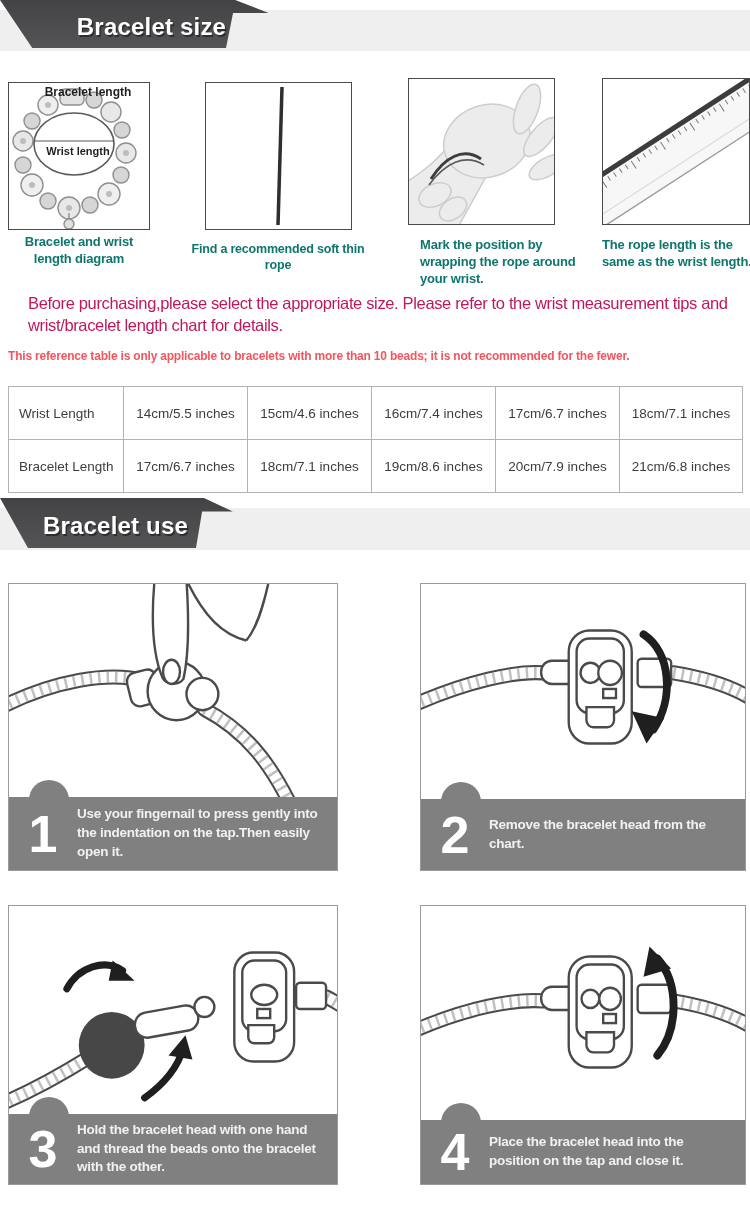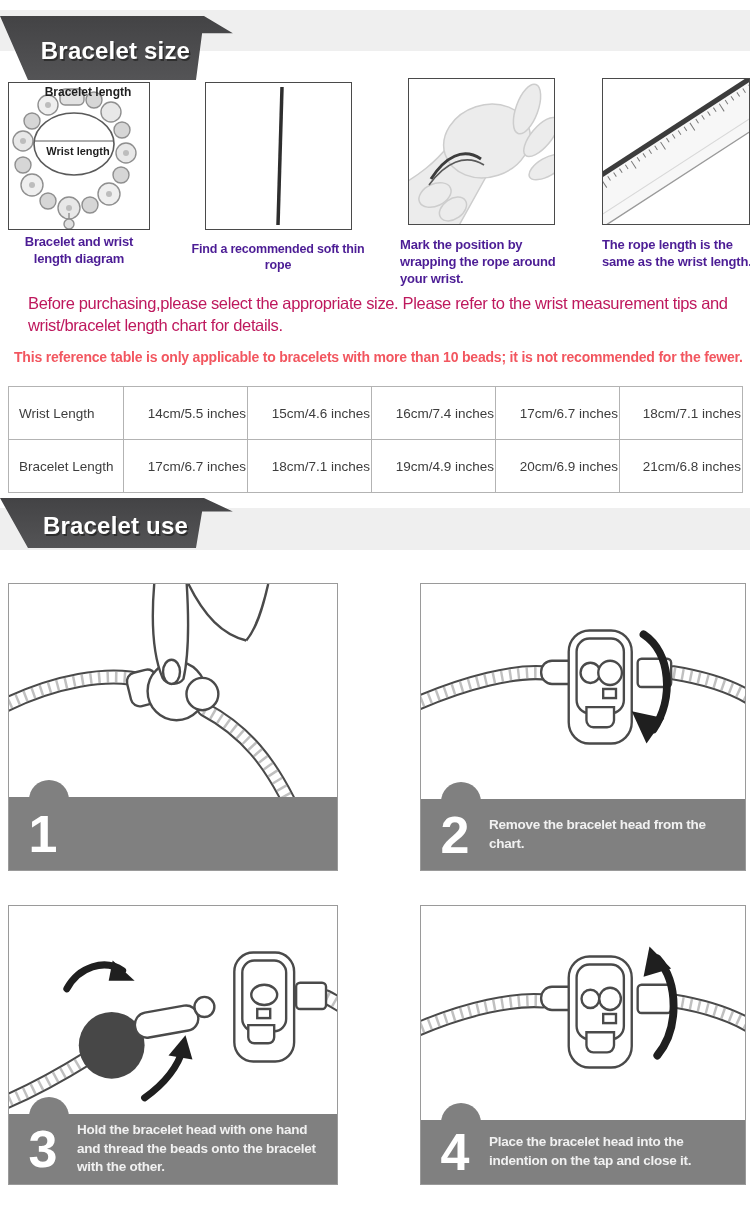--- a/index.html
+++ b/index.html
@@ -6,53 +6,53 @@
   .page{position:relative;width:750px;height:1213px;background:#fff;overflow:hidden;
         font-family:"Liberation Sans","DejaVu Sans",sans-serif;color:#1c1c1c;}
 
   
   .strip{position:absolute;left:0;width:750px;background:#efefef;}
   .strip1{top:10px;height:41px;}
   .strip2{top:508px;height:42px;}
   .banner{position:absolute;left:0;width:235px;background:linear-gradient(#434345,#545456);
           clip-path:polygon(0% 0%,86.8% 0%,99.1% 27%,86% 27%,83.4% 100%,11.9% 100%);
           z-index:2;display:flex;align-items:center;}
-  .banner1{top:16px;height:64px;}
+  .banner1{top:0;height:48px;padding-left:36px;}
   .banner2{top:498px;height:50px;}
   .banner span{display:block;width:100%;text-align:center;padding:6px 30px 0 26px;
           font-size:24px;font-weight:bold;color:#fff;letter-spacing:.2px;
           text-shadow:1.5px 2px 0 #2e2e2e;}
 
   
   .figbox{position:absolute;background:#fff;border:1.5px solid #4a4a4a;}
   .fig1{left:8px;top:82px;width:140px;height:146px;}
   .fig2{left:205px;top:82px;width:145px;height:146px;}
   .fig3{left:408px;top:78px;width:145px;height:145px;}
   .fig4{left:602px;top:78px;width:146px;height:145px;}
   .figbox svg{display:block;width:100%;height:100%;}
-  .figcap{position:absolute;font-size:13px;font-weight:bold;color:#4c1d95;
+  .figcap{position:absolute;font-size:13px;font-weight:bold;color:#0f766e;
           line-height:1.3;letter-spacing:-.2px;}
   .figcap1{left:6px;top:234px;width:146px;text-align:center;}
   .figcap2{left:182px;top:241px;width:192px;text-align:center;font-size:12.5px;}
-  .figcap3{left:400px;top:237px;width:158px;}
+  .figcap3{left:420px;top:237px;width:158px;}
   .figcap4{left:602px;top:237px;width:150px;}
   .fig-label{position:absolute;font-weight:bold;color:#1f1f1f;z-index:3;}
   .lbl-bracelet{left:28px;top:85px;width:120px;text-align:center;font-size:12px;}
   .lbl-wrist{left:8px;top:145px;width:140px;text-align:center;font-size:11px;}
 
   
   .note-bold{position:absolute;left:28px;top:292px;width:728px;margin:0;
              font-size:16.5px;font-weight:normal;line-height:1.34;letter-spacing:-.35px;color:#be185d;}
-  .note-red{position:absolute;left:14px;top:349px;margin:0;white-space:nowrap;
-            font-size:14px;font-weight:bold;letter-spacing:-.2px;}
+  .note-red{position:absolute;left:8px;top:349px;margin:0;white-space:nowrap;
+            font-size:12px;font-weight:bold;letter-spacing:-.2px;}
 
   
   table.size-table{position:absolute;left:8px;top:386px;width:734px;border-collapse:collapse;
             table-layout:fixed;font-size:13.5px;color:#3d3d3d;}
-  table.size-table td{border:1px solid #b3b3b3;height:50px;text-align:right;
+  table.size-table td{border:1px solid #b3b3b3;height:50px;text-align:center;
             vertical-align:middle;overflow:hidden;}
   table.size-table td.rowlabel{text-align:left;padding-left:10px;}
 
   
   .panel{position:absolute;border:1.5px solid #9a9a9a;background:#fff;
          display:flex;flex-direction:column;box-sizing:border-box;}
   .p1{left:8px;top:583px;width:330px;height:288px;}
   .p2{left:420px;top:583px;width:326px;height:288px;}
   .p3{left:8px;top:905px;width:330px;height:280px;}
   .p4{left:420px;top:905px;width:326px;height:280px;}
@@ -178,22 +178,22 @@
         <td>14cm/5.5 inches</td>
         <td>15cm/4.6 inches</td>
         <td>16cm/7.4 inches</td>
         <td>17cm/6.7 inches</td>
         <td>18cm/7.1 inches</td>
       </tr>
       <tr>
         <td class="rowlabel">Bracelet Length</td>
         <td>17cm/6.7 inches</td>
         <td>18cm/7.1 inches</td>
-        <td>19cm/4.9 inches</td>
-        <td>20cm/6.9 inches</td>
+        <td>19cm/8.6 inches</td>
+        <td>20cm/7.9 inches</td>
         <td>21cm/6.8 inches</td>
       </tr>
     </tbody>
   </table>
 
   <div class="strip strip2"></div>
   <div class="banner banner2">
     <span>Bracelet use</span>
   </div>
 
@@ -211,20 +211,21 @@
         <circle class="ln" cx="194" cy="109" r="16"></circle>
         <path class="lnf" d="M180,0 C196,32 214,50 238,56"></path>
         <path class="lnf" d="M260,0 C254,26 248,44 238,56"></path>
         <path class="ln" d="M146,-4 C142,40 145,72 154,93 C158,100 170,101 175,94 C181,68 180,26 178,-4 Z"></path>
         <ellipse class="ln" cx="163" cy="87" rx="8.5" ry="12"></ellipse>
       </svg>
     </div>
     <div class="bar" style="height:73px">
       <div class="bump"></div>
       <div class="stepnum">1</div>
+      <div class="steptext">Use your fingernail to press gently into the indentation on the tap.Then easily open it.</div>
     </div>
   </div>
 
   <div class="panel p2">
     <div class="illus">
       <svg viewBox="0 0 329 213" preserveAspectRatio="none">
         <path class="rp-o" d="M-8,120 C48,96 96,86 124,88"></path>
           <path class="rp-i" d="M-8,120 C48,96 96,86 124,88"></path>
           <path class="rp-h" d="M-8,120 C48,96 96,86 124,88"></path>
         <path class="rp-o" d="M256,88 C294,94 318,103 336,114"></path>
@@ -299,17 +300,17 @@
         <rect class="lnf" x="185" y="107" width="13" height="9"></rect>
         <path class="ln" d="M168,125 h28 v13 a7,7 0 0 1 -7,7 h-14 a7,7 0 0 1 -7,-7 Z"></path>
         <rect class="ln" x="220" y="78" width="34" height="28" rx="4"></rect>
         <path class="arrow" d="M240,148 C262,122 262,76 240,52"></path>
         <polygon class="ah" points="232,40 226,70 254,62"></polygon>
       </svg>
     </div>
     <div class="bar" style="height:64px">
       <div class="bump"></div>
       <div class="stepnum">4</div>
-      <div class="steptext">Place the bracelet head into the indention on the tap and close it.</div>
+      <div class="steptext">Place the bracelet head into the position on the tap and close it.</div>
     </div>
   </div>
 
 </div>
 
 </body></html>

